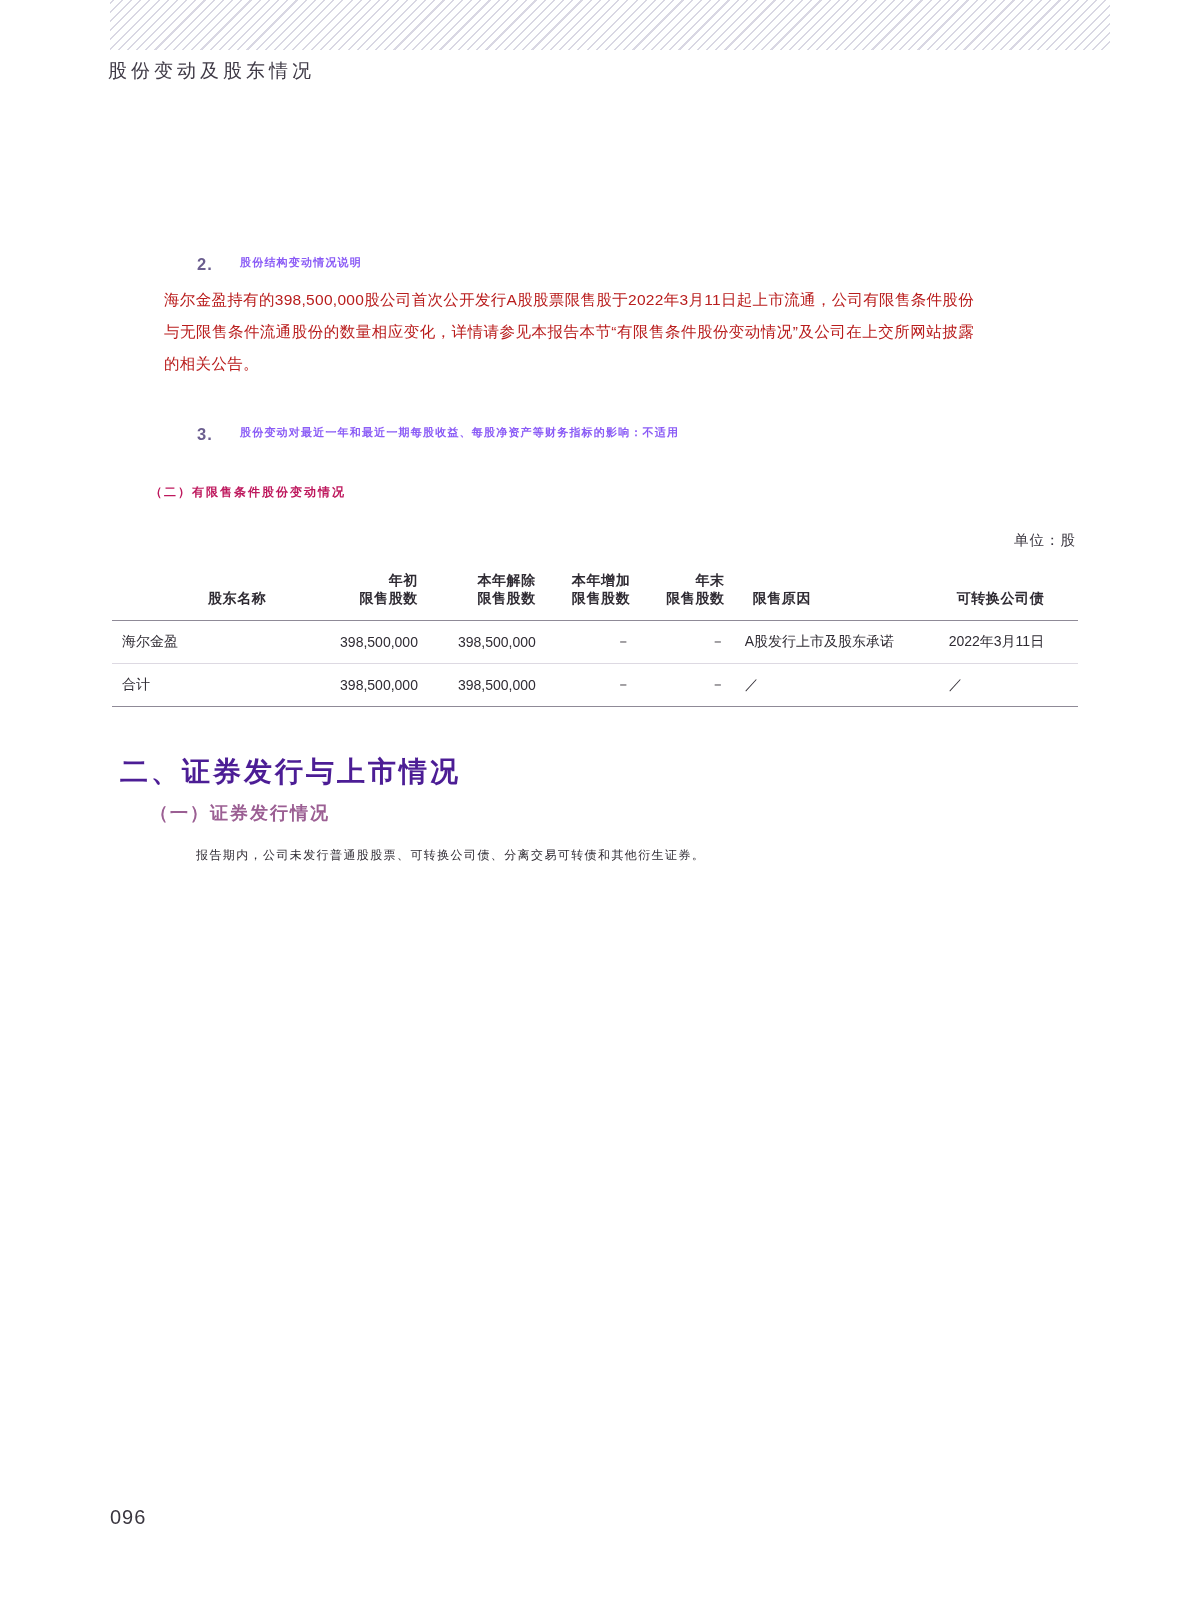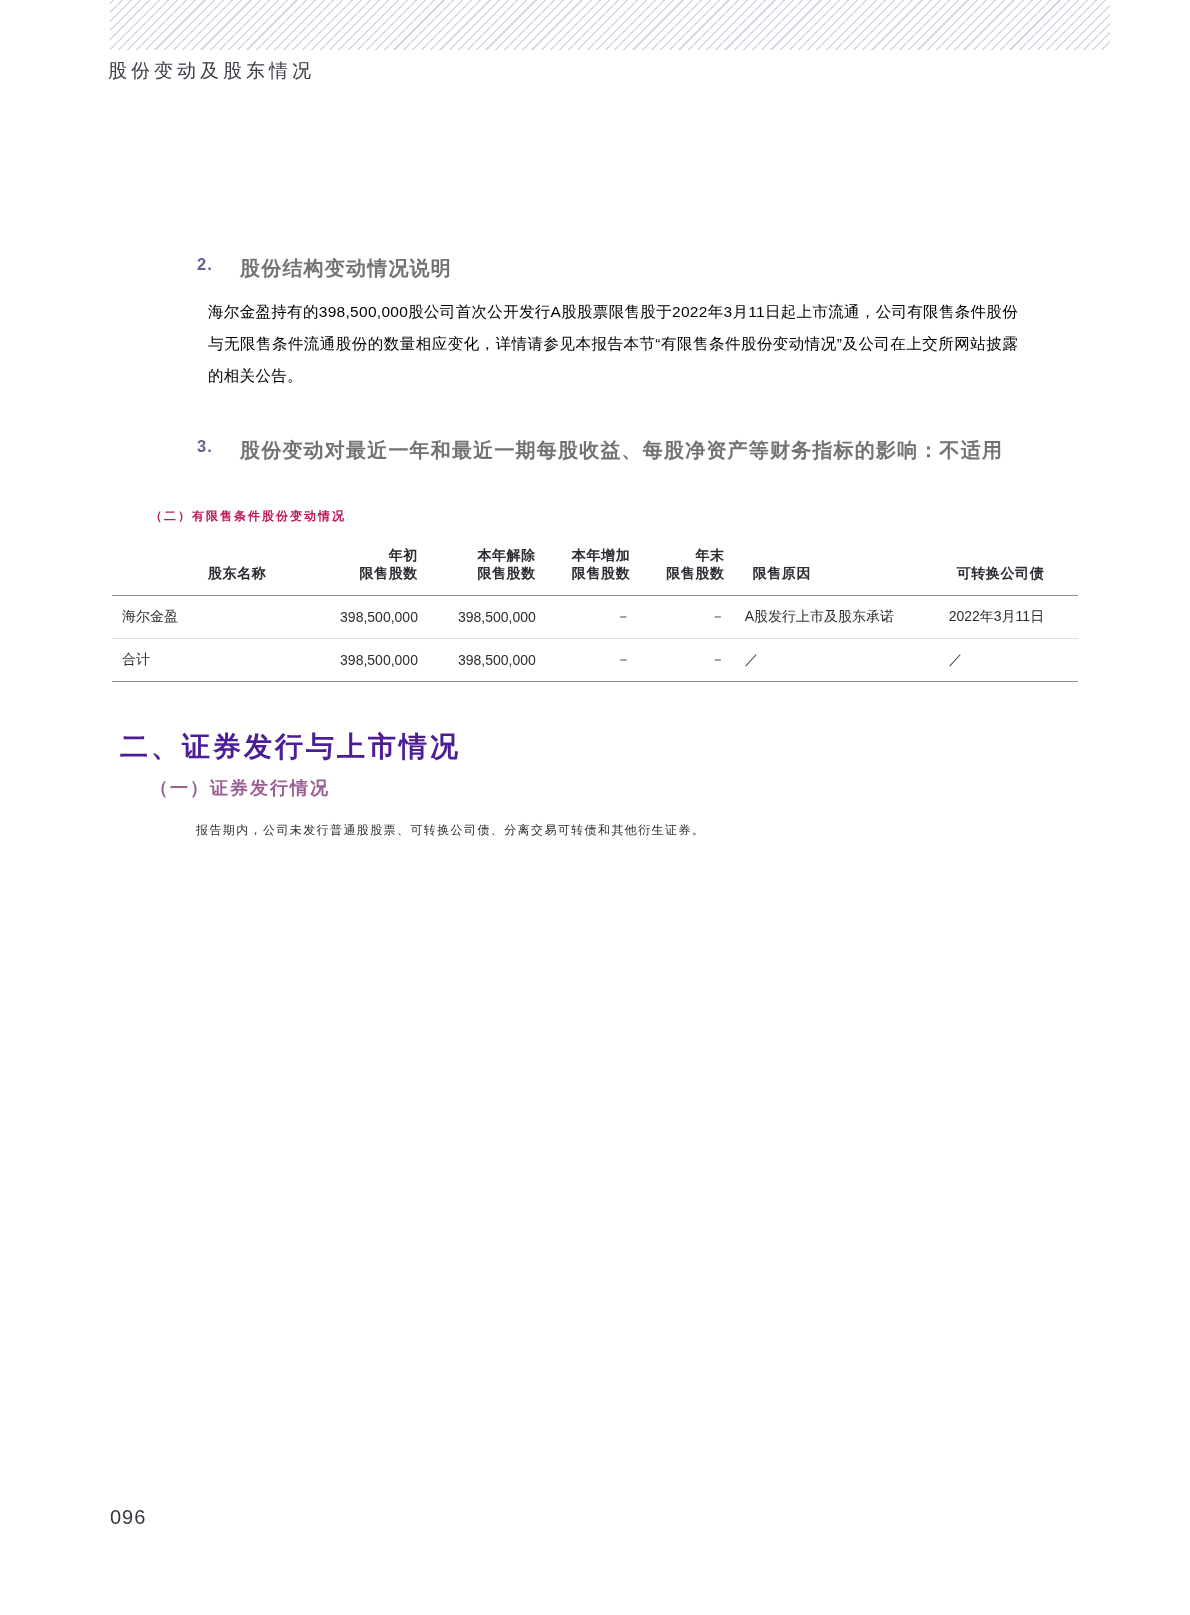--- a/index.html
+++ b/index.html
@@ -59,31 +59,31 @@
     position: absolute;
     left: 85px;
     top: 0;
     font-size: 16.5px;
     font-weight: bold;
     color: #6b5e8f;
     letter-spacing: 1px;
   }
   .num-item .head {
     margin-left: 128px;
-    font-size: 20px;
-    font-weight: bold;
-    color: #737373;
+    font-size: 11px;
+    font-weight: bold;
+    color: #8b5cf6;
     letter-spacing: 1.2px;
   }
   .num-item .body {
-    margin-left: 96px;
+    margin-left: 52px;
     margin-top: 14px;
     font-size: 15.5px;
     line-height: 2.05;
-    color: #000000;
+    color: #b91c1c;
     text-align: justify;
     width: 810px;
     letter-spacing: 0.3px;
   }
 
   .gap-3 { margin-top: 46px; }
 
   .sub-head {
     margin-top: 44px;
     margin-left: 38px;
@@ -184,20 +184,21 @@
     <div class="body">海尔金盈持有的398,500,000股公司首次公开发行A股股票限售股于2022年3月11日起上市流通，公司有限售条件股份与无限售条件流通股份的数量相应变化，详情请参见本报告本节“有限售条件股份变动情况”及公司在上交所网站披露的相关公告。</div>
   </div>
 
   <div class="num-item gap-3">
     <span class="num">3.</span>
     <div class="head">股份变动对最近一年和最近一期每股收益、每股净资产等财务指标的影响：不适用</div>
   </div>
 
   <div class="sub-head">（二）有限售条件股份变动情况</div>
 
+  <div class="unit-line">单位：股</div>
 
   <table class="sr">
     <thead>
       <tr>
         <th class="l" style="padding-left:96px;">
           <span class="l1"></span>
           <span class="l2">股东名称</span>
         </th>
         <th class="r">
           <span class="l1">年初</span>

